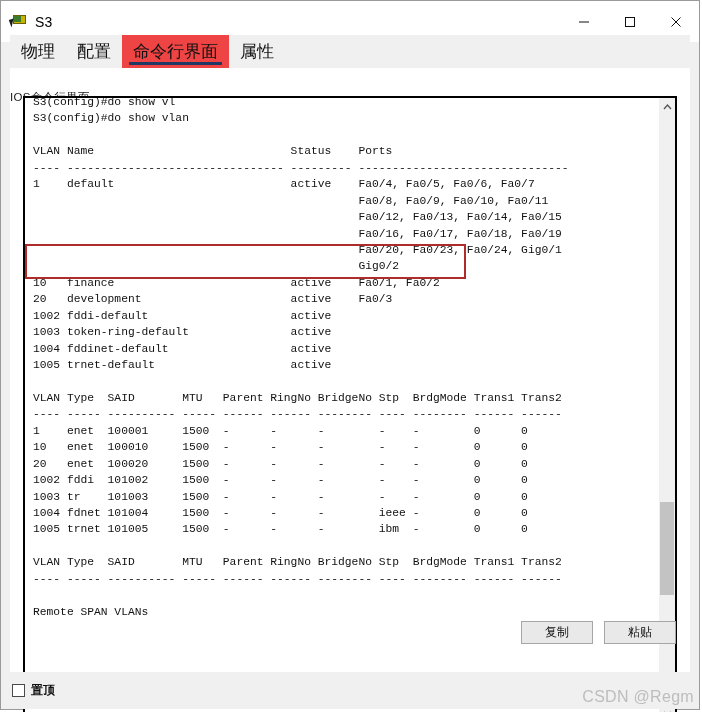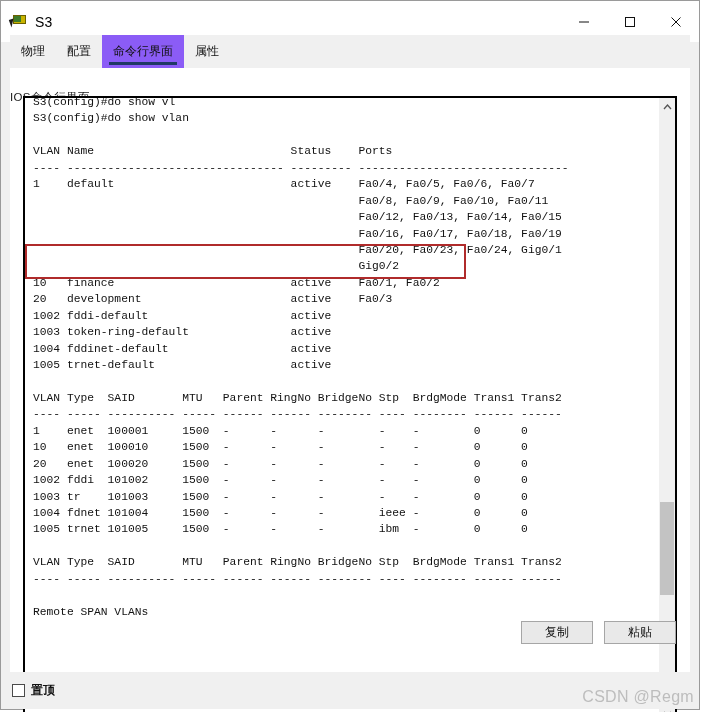--- a/index.html
+++ b/index.html
@@ -98,30 +98,30 @@
     height: 33px;
     background: #f0f0f0;
     display: flex;
     align-items: flex-end;
   }
   .tab {
     height: 33px;
     display: flex;
     align-items: center;
     justify-content: center;
-    font-size: 12px;
+    font-size: 17px;
     color: #111111;
     padding: 0 11px;
     position: relative;
     background: transparent;
     box-sizing: border-box;
     white-space: nowrap;
   }
   .tab.active {
-    background: #8b5cf6;
+    background: #ef4444;
   }
   .tab.active::after {
     content: "";
     position: absolute;
     left: 7px; right: 7px;
     bottom: 3px;
     height: 3px;
     background: #1f3864;
   }
 

